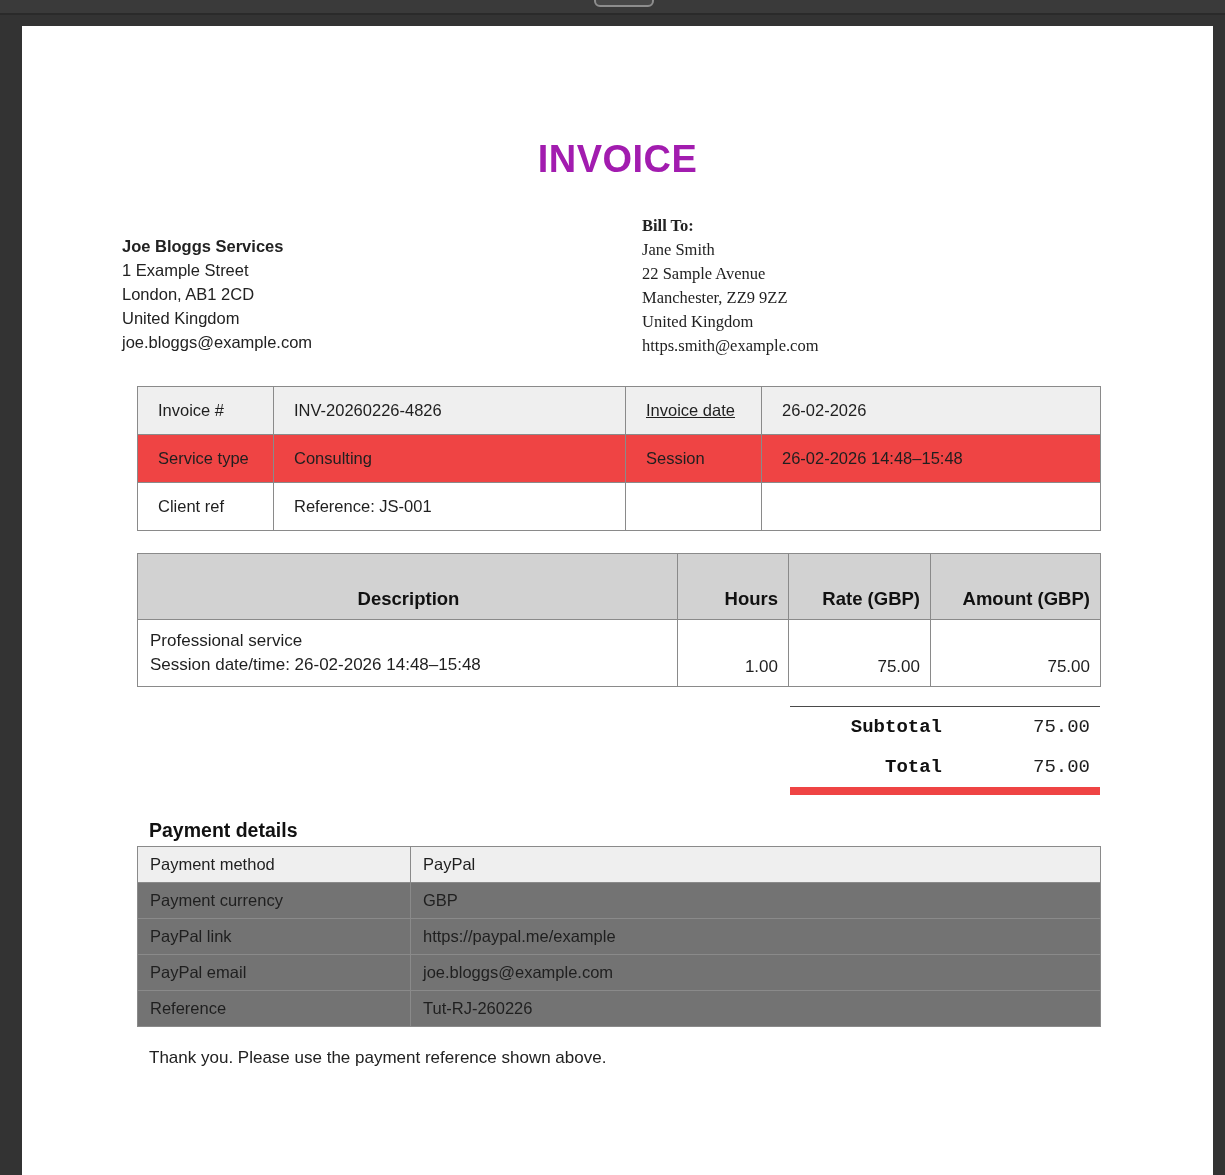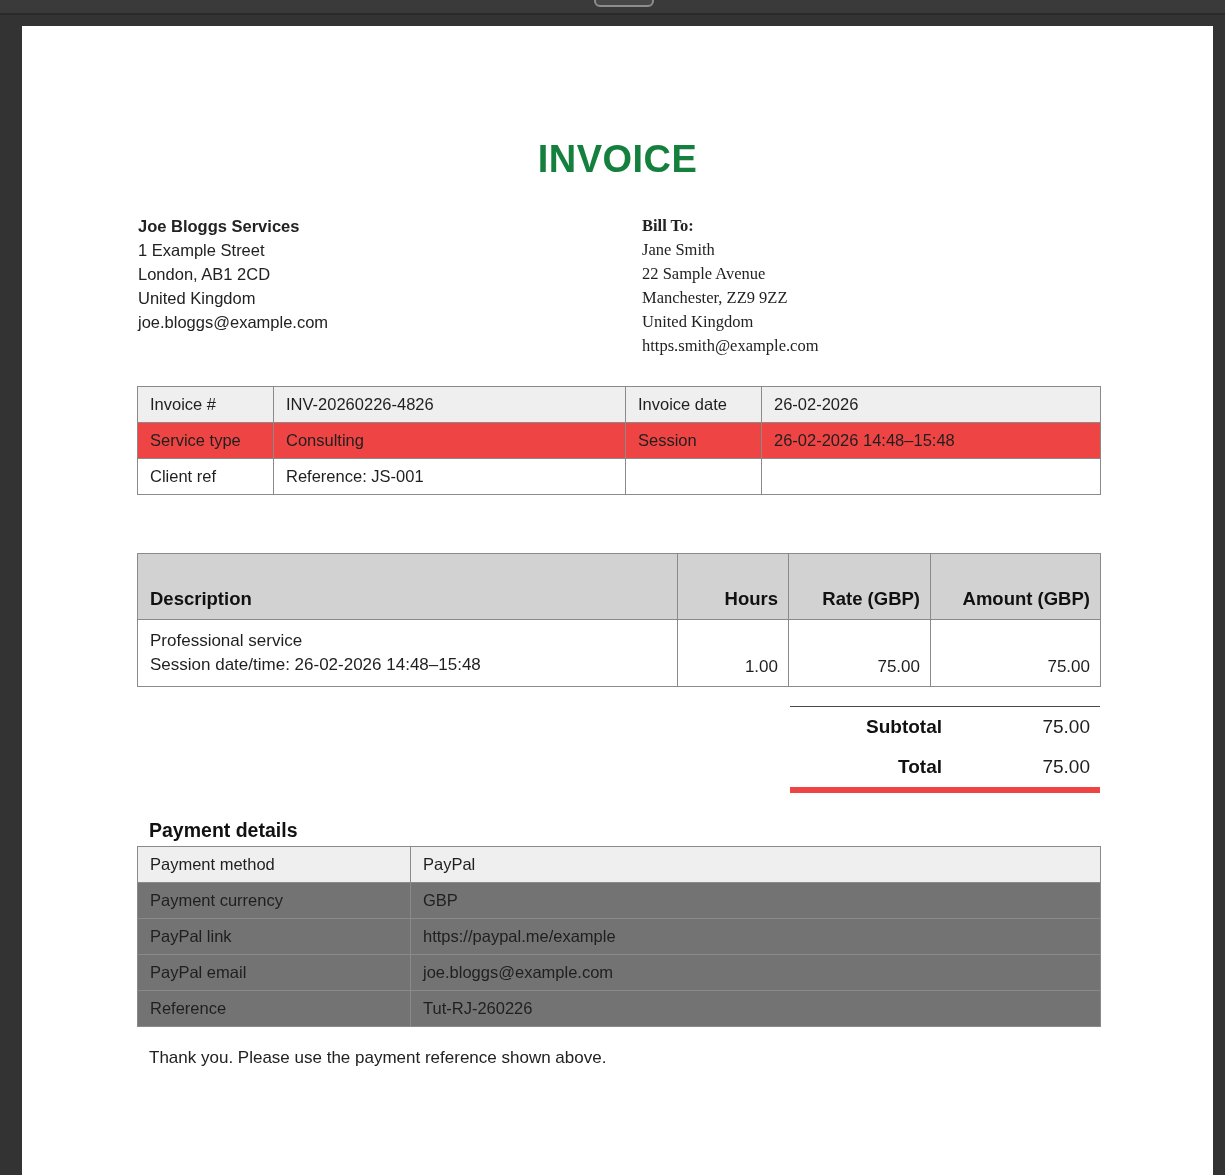--- a/index.html
+++ b/index.html
@@ -13,55 +13,56 @@
   .topbar{position:absolute;top:0;left:0;right:0;height:13px;background:#3a3a3a;border-bottom:2px solid #2a2a2a;}
   .toolbar-handle{
     position:absolute;top:-6px;left:594px;width:60px;height:13px;
     background:#474747;border:2px solid #8d8d8d;border-radius:6px;box-sizing:border-box;
   }
   
   .page{position:absolute;left:22px;top:26px;width:1191px;height:1149px;background:#ffffff;}
 
   .doc-title{
     position:absolute;top:112px;left:0;width:100%;text-align:center;
-    font-size:38px;font-weight:bold;color:#15803d;letter-spacing:0.5px;
+    font-size:38px;font-weight:bold;color:#a21caf;letter-spacing:0.5px;
   }
 
   .addr{position:absolute;top:188px;font-size:16.5px;line-height:24px;color:#222;}
-  .addr-from{left:116px;}
+  .addr-from{left:100px;margin-top:20px;}
   .addr-bill{left:620px;font-family:Liberation Serif, serif;}
   .addr .addr-name{font-weight:bold;}
 
   table{border-collapse:collapse;}
   td,th{border:1px solid #8a8a8a;box-sizing:border-box;}
 
   
   .meta-table{position:absolute;left:115px;top:360px;width:963px;font-size:16.5px;table-layout:fixed;}
-  .meta-table td{height:36px;padding:0 8px 0 12px;background:#ffffff;}
+  .meta-table td{height:48px;padding:0 8px 0 20px;background:#ffffff;}
   .meta-table tr.shade td{background:#efefef;}
   .meta-table tr.shade2 td{background:#ef4444;}
-  .c-ml{width:136px;} .c-mv{width:352px;} .c-ml2{width:136px;} .c-mv2{width:339px;margin-top:20px;}
+  .c-ml{width:136px;} .c-mv{width:352px;} .c-ml2{width:136px;text-decoration:underline;} .c-mv2{width:339px;margin-top:20px;}
 
   
   .items-table{position:absolute;left:115px;top:527px;width:963px;table-layout:fixed;}
   .items-table th{
     background:#d2d2d2;font-weight:bold;font-size:18.5px;color:#111;
     height:66px;vertical-align:bottom;padding:0 10px 9px 12px;text-align:right;
   }
-  .items-table th.h-desc{text-align:left;}
+  .items-table th.h-desc{text-align:center;}
   .items-table td{height:67px;font-size:17px;vertical-align:bottom;padding:0 10px 9px 12px;background:#fff;}
   .items-table td.d-desc{text-align:left;line-height:24px;}
   .items-table td.d-num{text-align:right;}
   .c-desc{width:540px;} .c-hours{width:111px;} .c-rate{width:142px;} .c-amount{width:170px;}
 
   
   .totals{
     position:absolute;left:768px;top:680px;width:310px;
-    border-top:1px solid #4a4a4a;border-bottom:6px solid #ef4444;
+    border-top:1px solid #4a4a4a;border-bottom:8px solid #ef4444;
     font-size:19px;
+    font-family:Liberation Mono, monospace;
   }
   .totals .t-row{display:flex;height:40px;align-items:center;}
   .totals .t-label{flex:0 0 152px;text-align:right;font-weight:bold;color:#111;}
   .totals .t-value{flex:1;text-align:right;padding-right:10px;}
 
   
   .pay-heading{position:absolute;left:127px;top:793px;font-size:19.5px;font-weight:bold;color:#111;}
   .pay-table{position:absolute;left:115px;top:820px;width:963px;font-size:16.5px;table-layout:fixed;}
   .pay-table td{height:36px;padding:0 8px 0 12px;background:#737373;}
   .pay-table tr.shade td{background:#efefef;}

